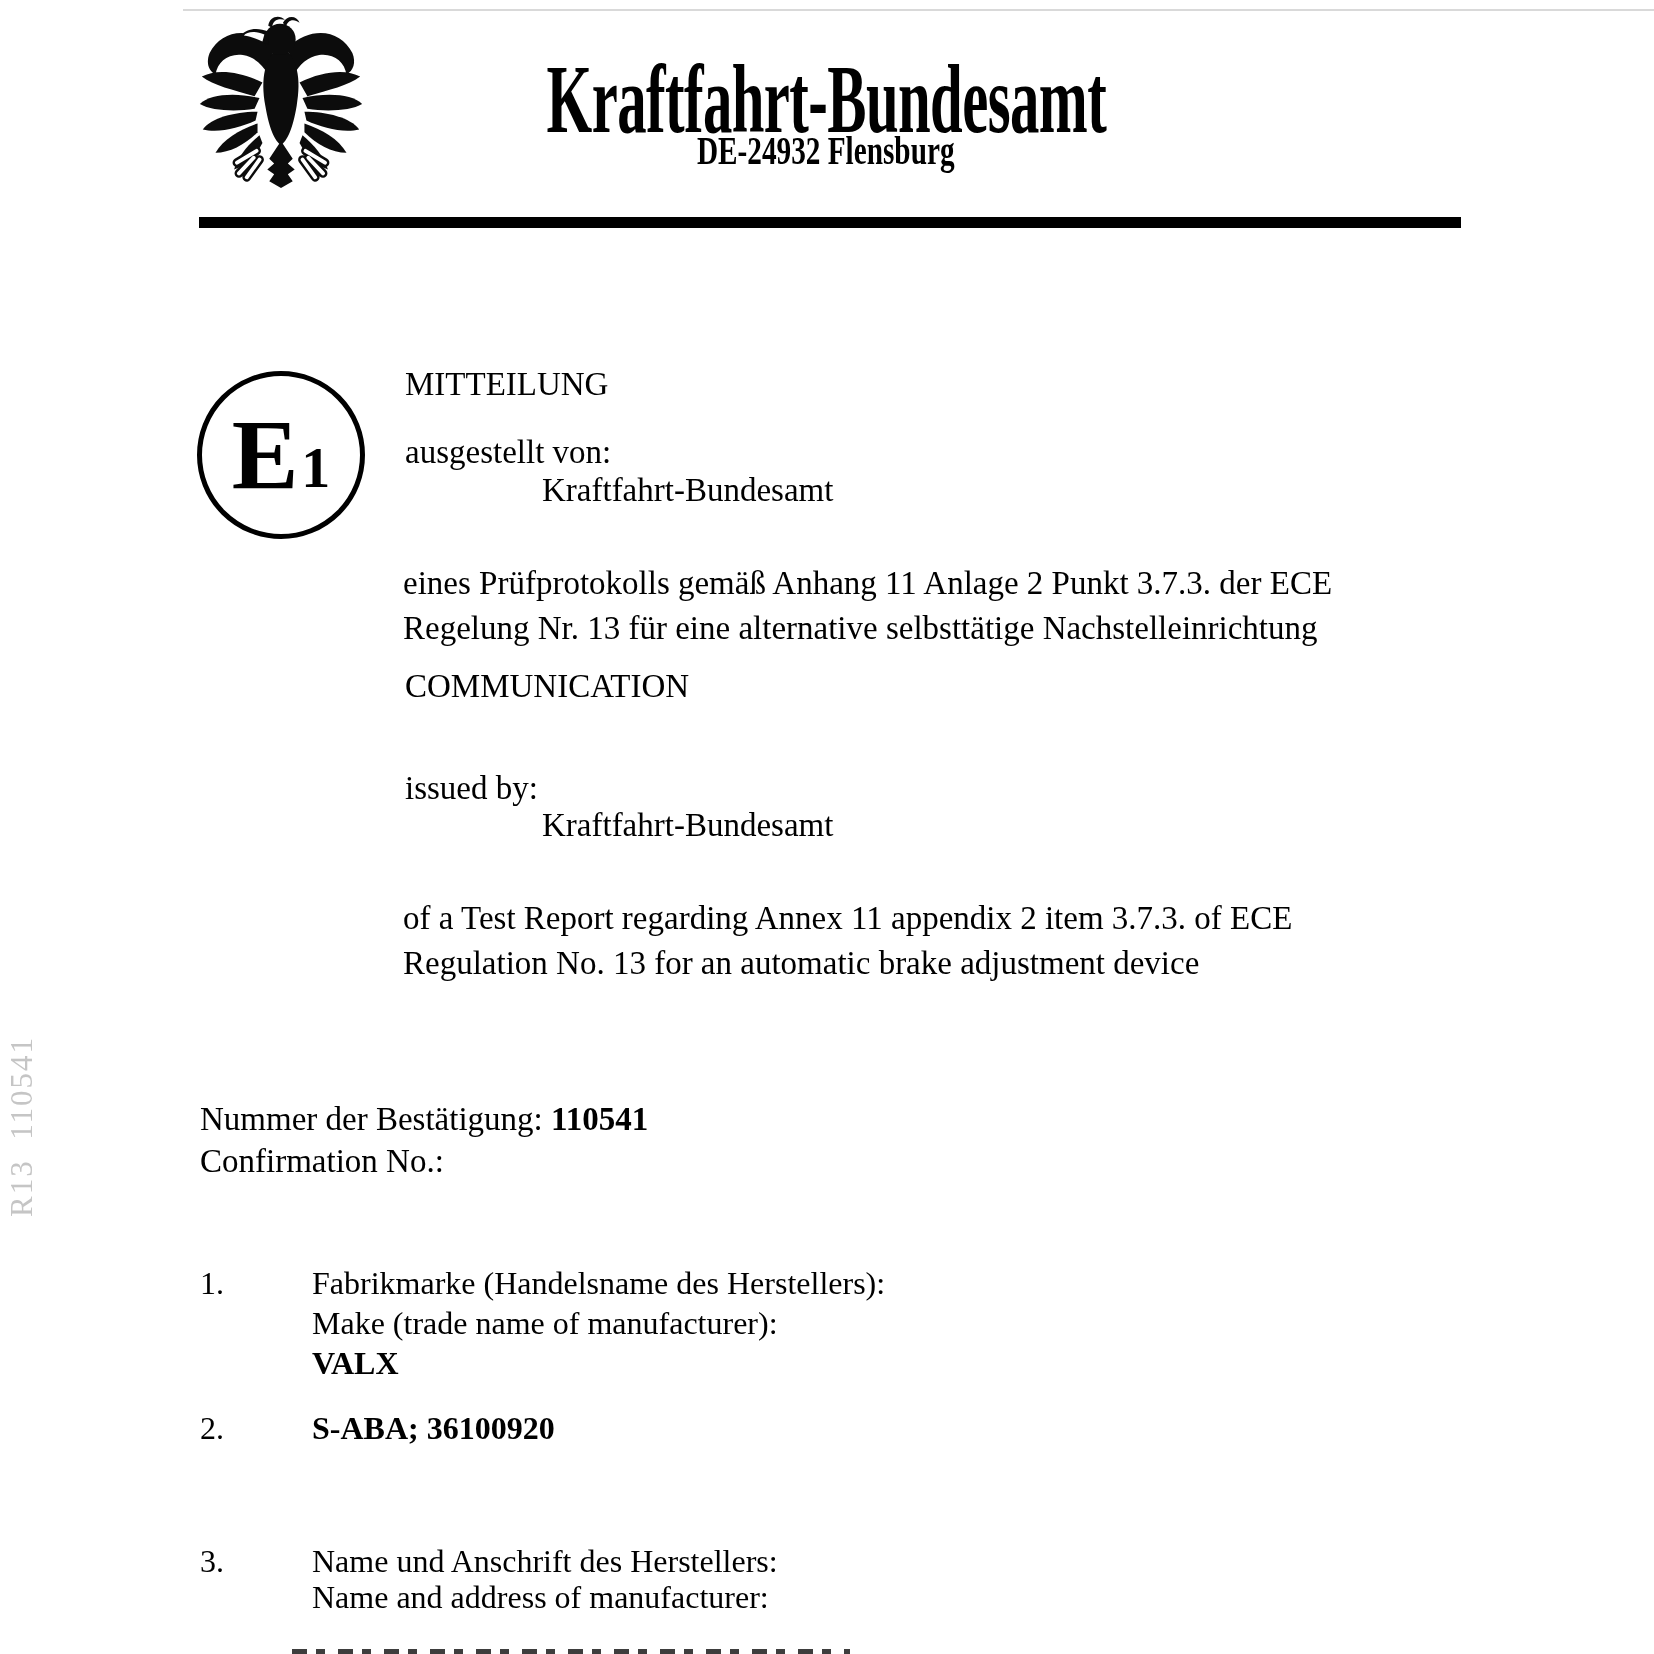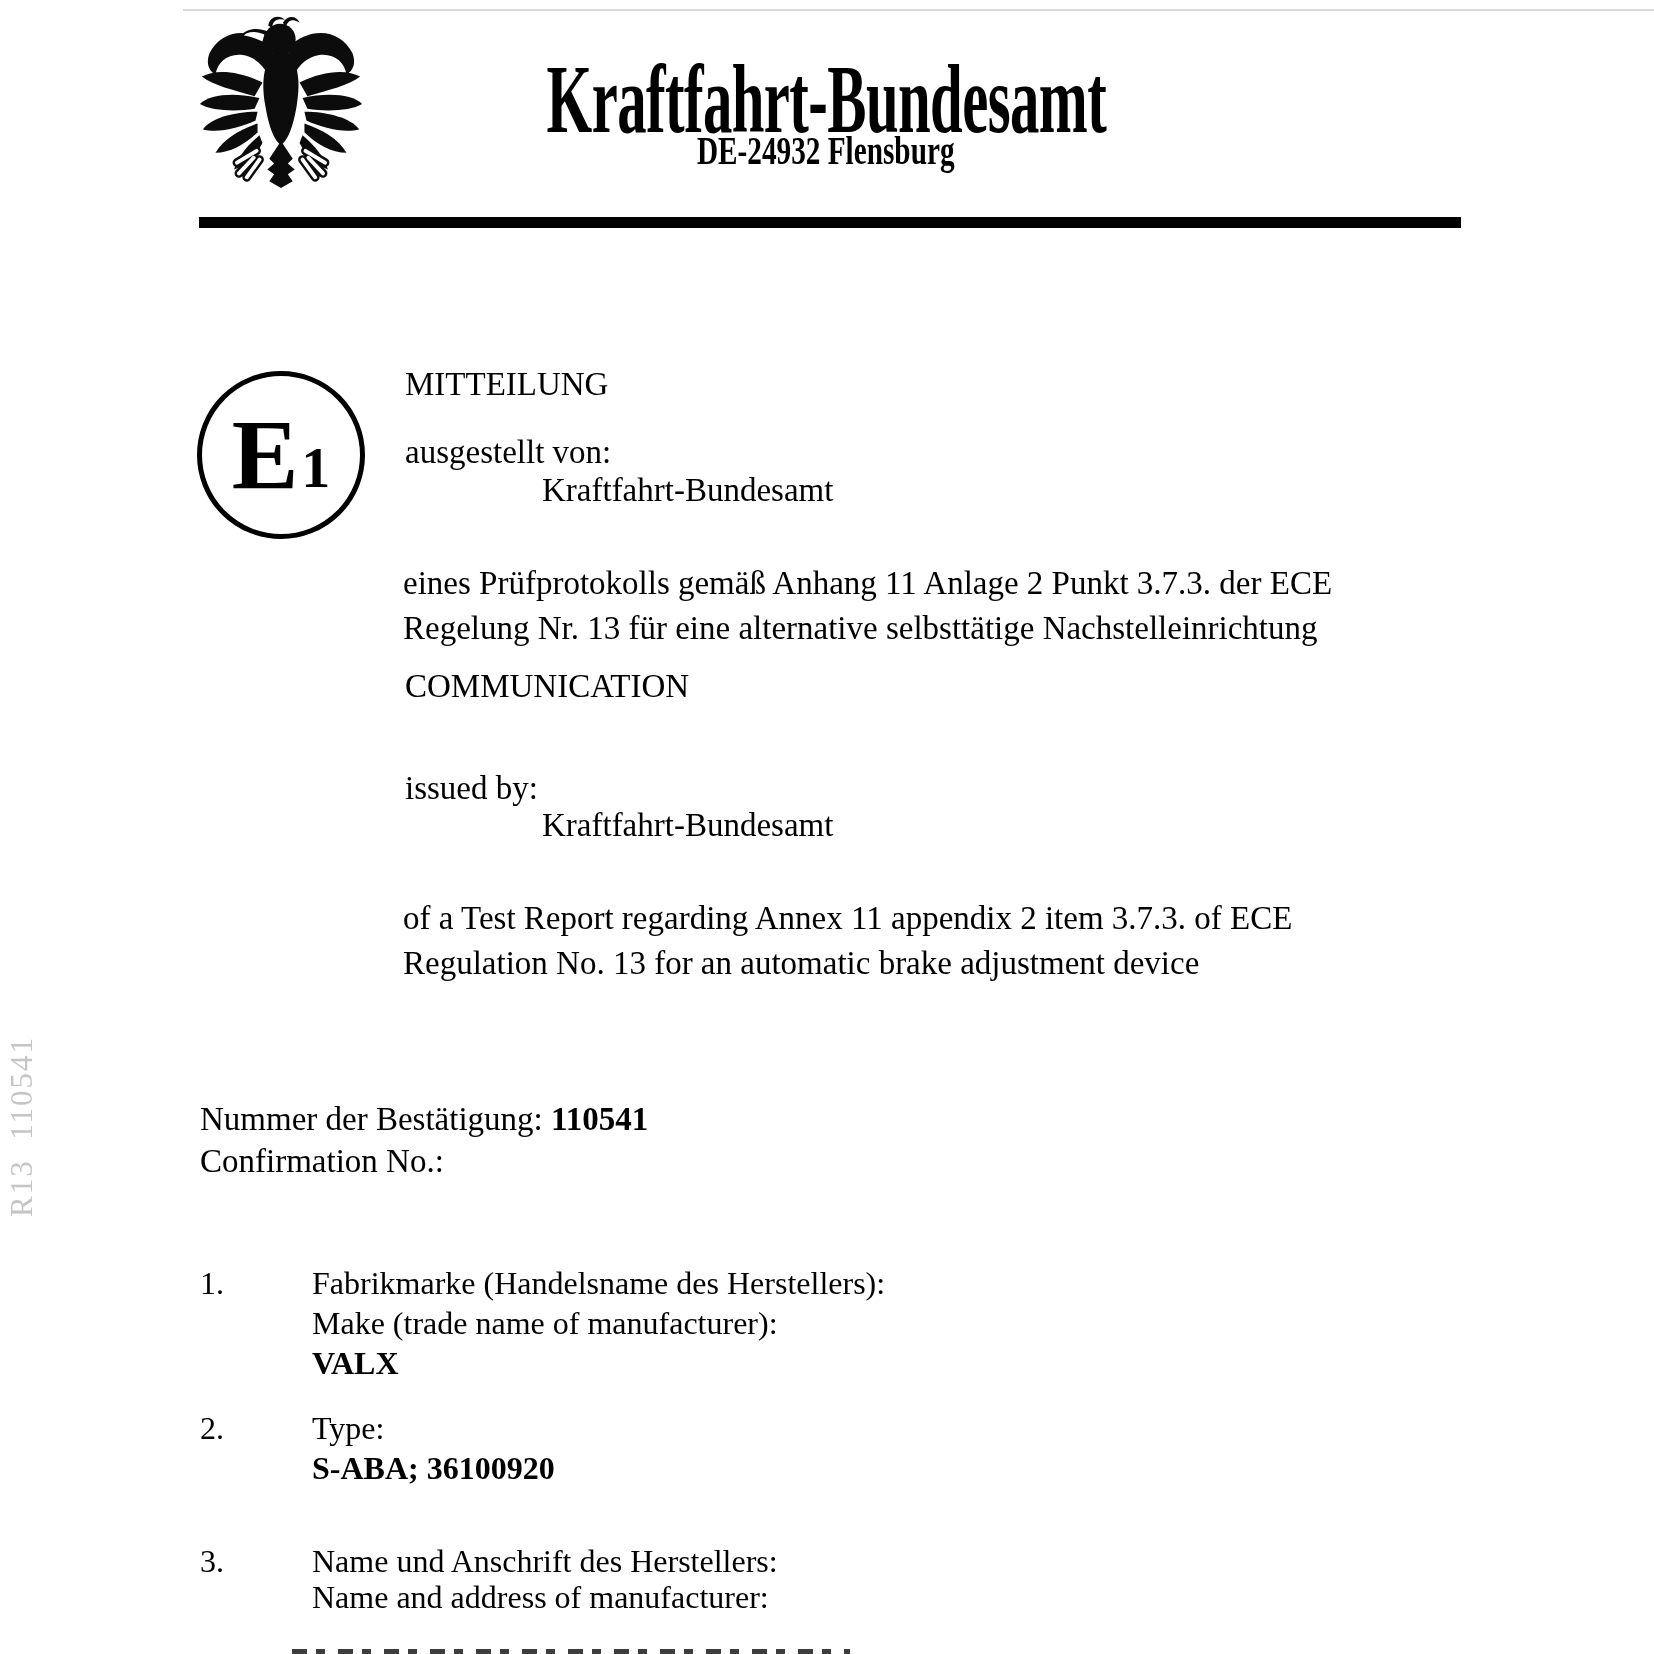--- a/index.html
+++ b/index.html
@@ -132,21 +132,20 @@
     <div class="item-content">
       <div>Fabrikmarke (Handelsname des Herstellers):</div>
       <div>Make (trade name of manufacturer):</div>
       <div class="bold">VALX</div>
     </div>
   </div>
 
   <div class="abs item" style="top:1408px;">
     <span class="item-no">2.</span>
     <div class="item-content">
-      <div>Type:</div>
       <div class="bold">S-ABA; 36100920</div>
     </div>
   </div>
 
   <div class="abs item tight" style="top:1543px;">
     <span class="item-no">3.</span>
     <div class="item-content">
       <div>Name und Anschrift des Herstellers:</div>
       <div>Name and address of manufacturer:</div>
     </div>

